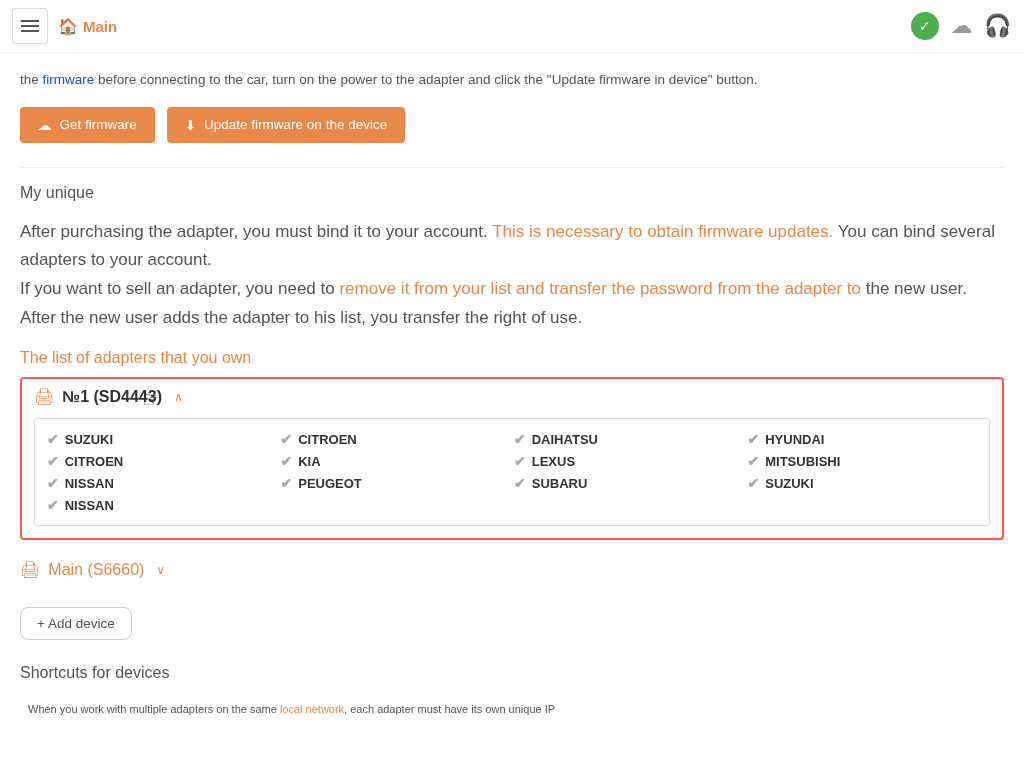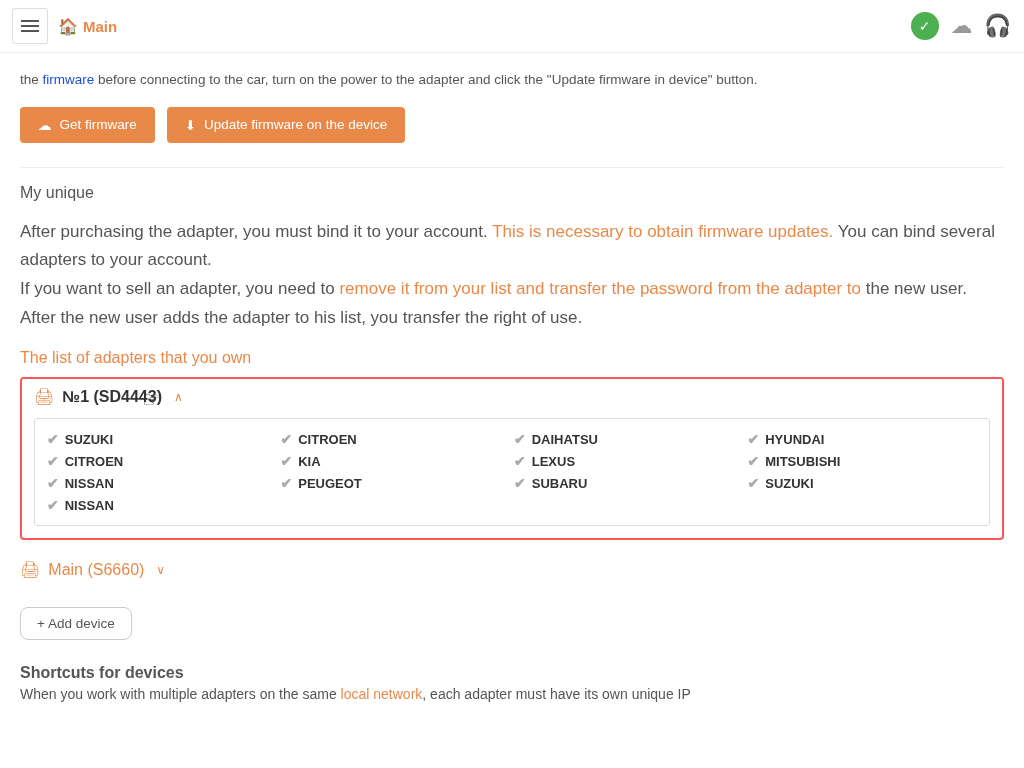--- a/index.html
+++ b/index.html
@@ -219,27 +219,28 @@
       gap: 6px;
     }
 
     
     .shortcuts-section {
       margin-top: 24px;
     }
     .shortcuts-title {
       font-size: 16px;
       color: #555;
-      margin-bottom: 1px;
-      font-weight: bold;
+      margin-bottom: 18px;
+      font-weight: normal;
     }
     .shortcuts-desc {
       color: #555;
-      font-size: 14px;
+      font-size: 11px;
       line-height: 1.7;
+      margin-left: 8px;
     }
     .shortcuts-desc .link {
       color: #e8894a;
     }
 
     
     .divider {
       border: none;
       border-top: 1px solid #eee;
       margin: 0 0 16px 0;

